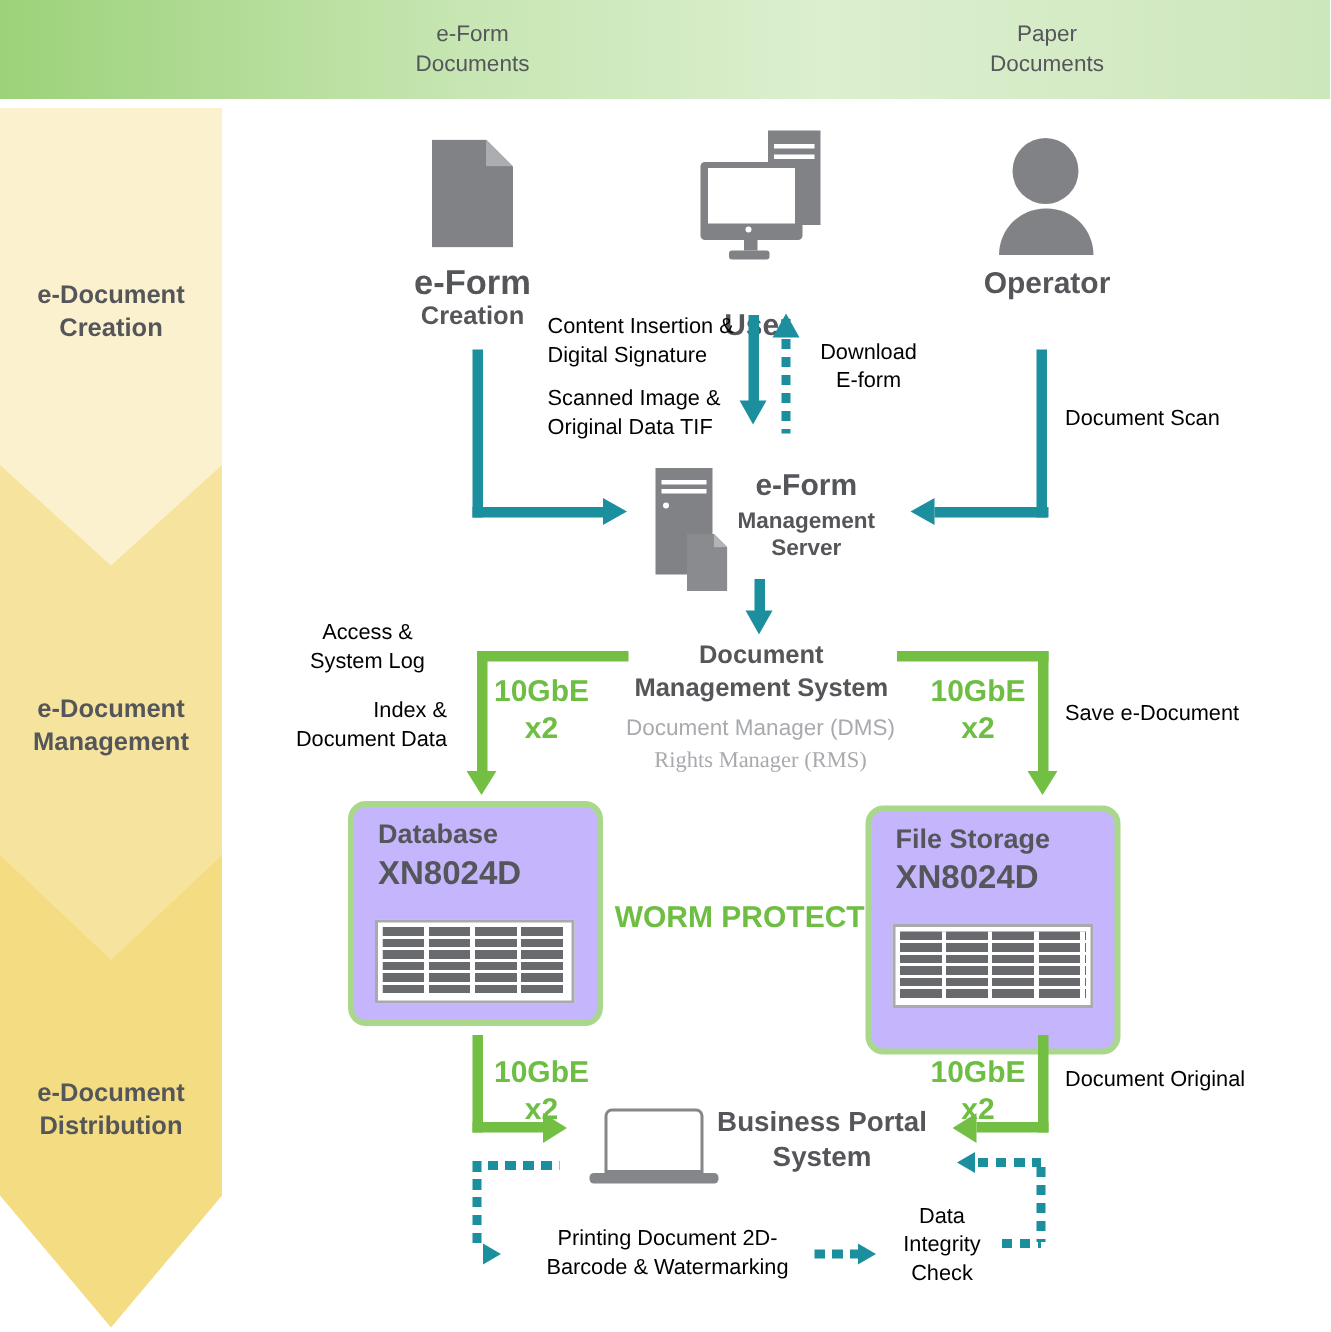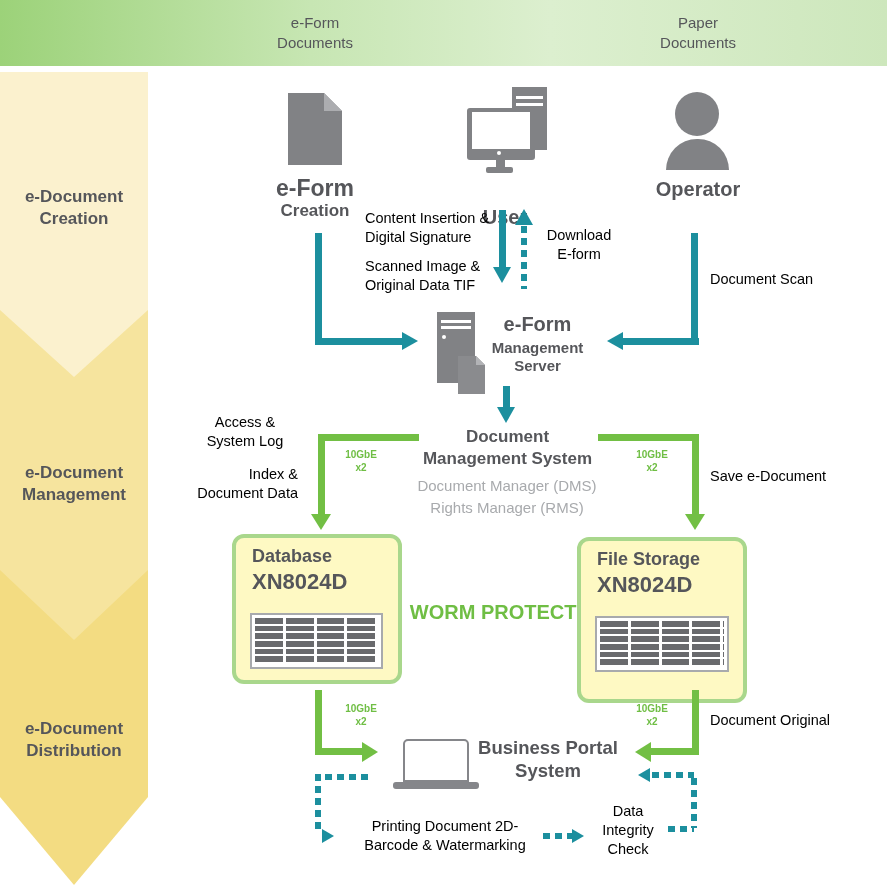--- a/index.html
+++ b/index.html
@@ -20,21 +20,21 @@
   .chev2{top:310px;height:330px;background:#F6E49E;z-index:2;
          clip-path:polygon(0 0,100% 0,100% 260px,50% 100%,0 260px);}
   .chev3{top:570px;height:315px;background:#F3DC82;z-index:1;
          clip-path:polygon(0 0,100% 0,100% 227px,50% 100%,0 227px);}
   .chevlbl{left:0;width:148px;z-index:4;text-align:center;font-weight:bold;
            font-size:17px;line-height:1.3;color:#55565A;}
   
   .lbl{font-size:14.5px;line-height:1.3;color:#000000;}
   .big{font-weight:bold;color:#55565A;}
   .graytxt{color:#A8AAAD;font-size:15px;}
-  .greentxt{color:#6FBE44;font-weight:bold;font-size:10px;line-height:1.25;}
+  .greentxt{color:#6FBE44;font-weight:bold;font-size:20px;line-height:1.25;}
   
   .teal{background:#1C8F9E;}
   .green{background:#72BF44;}
   
   .dashH{height:6px;background:repeating-linear-gradient(90deg,#1C8F9E 0 7px,transparent 7px 12px);}
   .dashV{width:6px;background:repeating-linear-gradient(180deg,#1C8F9E 0 7px,transparent 7px 12px);}
   
   .ah{width:0;height:0;}
   .ah-down-teal{border-left:9px solid transparent;border-right:9px solid transparent;border-top:16px solid #1C8F9E;}
   .ah-up-teal{border-left:9px solid transparent;border-right:9px solid transparent;border-bottom:16px solid #1C8F9E;}
@@ -44,21 +44,21 @@
   .ah-right-green{border-top:10px solid transparent;border-bottom:10px solid transparent;border-left:16px solid #72BF44;}
   .ah-left-green{border-top:10px solid transparent;border-bottom:10px solid transparent;border-right:16px solid #72BF44;}
   .ah-right-teal-sm{border-top:7px solid transparent;border-bottom:7px solid transparent;border-left:12px solid #1C8F9E;}
   .ah-left-teal-sm{border-top:7px solid transparent;border-bottom:7px solid transparent;border-right:12px solid #1C8F9E;}
   
   .gicon{background:#818285;}
   .docmain{clip-path:polygon(0 0,36px 0,100% 18px,100% 100%,0 100%);}
   .docfold{clip-path:polygon(0 0,100% 100%,0 100%);background:#ACADB0;}
   .doc2main{clip-path:polygon(0 0,18px 0,100% 9px,100% 100%,0 100%);background:#8A8B8E;}
   .doc2fold{clip-path:polygon(0 0,100% 100%,0 100%);background:#B2B3B6;}
-  .storbox{border:4px solid #A9D78C;border-radius:12px;background:#fef9c3;box-sizing:border-box;}
+  .storbox{border:4px solid #A9D78C;border-radius:12px;background:#c4b5fd;box-sizing:border-box;}
   .rack{border:2px solid #A8AAAD;background:#fff;box-sizing:border-box;padding:3px;}
   .rackgrid{width:100%;height:100%;
      background-image:repeating-linear-gradient(90deg,transparent 0 27.8px,#fff 27.8px 30.8px),
                       repeating-linear-gradient(180deg,#696A6D 0 5.7px,#fff 5.7px 7.7px);}
   .laptop-screen{border:2.5px solid #85868A;border-radius:5px 5px 0 0;background:#fff;box-sizing:border-box;}
   .laptop-base{background:#85868A;border-radius:3px;}
 </style>
 </head>
 <body>
 
@@ -135,21 +135,21 @@
   <div class="abs big center" style="left:480px;top:313px;width:115px;font-size:20px;">e-Form</div>
   <div class="abs big center" style="left:480px;top:339px;width:115px;font-size:15px;">Management</div>
   <div class="abs big center" style="left:480px;top:357px;width:115px;font-size:15px;">Server</div>
 
   <div class="abs teal" style="left:503px;top:386px;width:7px;height:22px;"></div>
   <div class="abs ah ah-down-teal" style="left:497px;top:407px;"></div>
 
   <div class="abs big center pre" style="left:417px;top:426px;width:181px;font-size:17px;line-height:1.3;">Document
 Management System</div>
   <div class="abs graytxt center" style="left:407px;top:477px;width:200px;">Document Manager (DMS)</div>
-  <div class="abs graytxt center" style="left:407px;top:499px;width:200px;">Rights Manager (RMS)</div>
+  <div class="abs graytxt center" style="left:407px;top:499px;width:200px;font-family:Liberation Serif, serif;">Rights Manager (RMS)</div>
 
   <div class="abs green" style="left:318px;top:434px;width:101px;height:7px;"></div>
   <div class="abs green" style="left:318px;top:434px;width:7px;height:82px;"></div>
   <div class="abs ah ah-down-green" style="left:311px;top:514px;"></div>
   <div class="abs greentxt center" style="left:321px;top:449px;width:80px;"><span>10GbE</span><br><span>x2</span></div>
 
   <div class="abs green" style="left:598px;top:434px;width:101px;height:7px;"></div>
   <div class="abs green" style="left:692px;top:434px;width:7px;height:82px;"></div>
   <div class="abs ah ah-down-green" style="left:685px;top:514px;"></div>
   <div class="abs greentxt center" style="left:612px;top:449px;width:80px;"><span>10GbE</span><br><span>x2</span></div>

